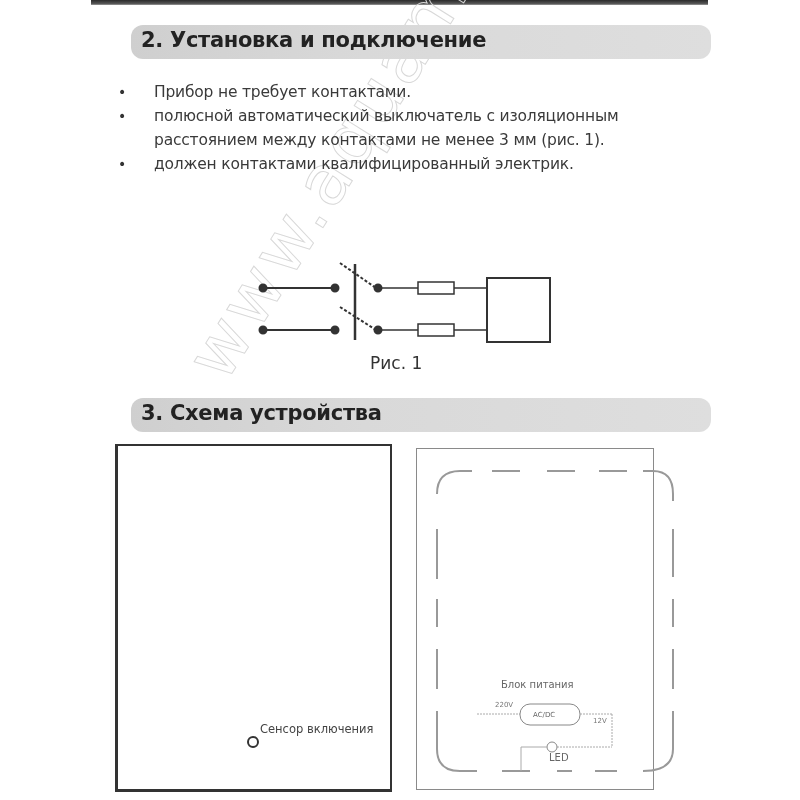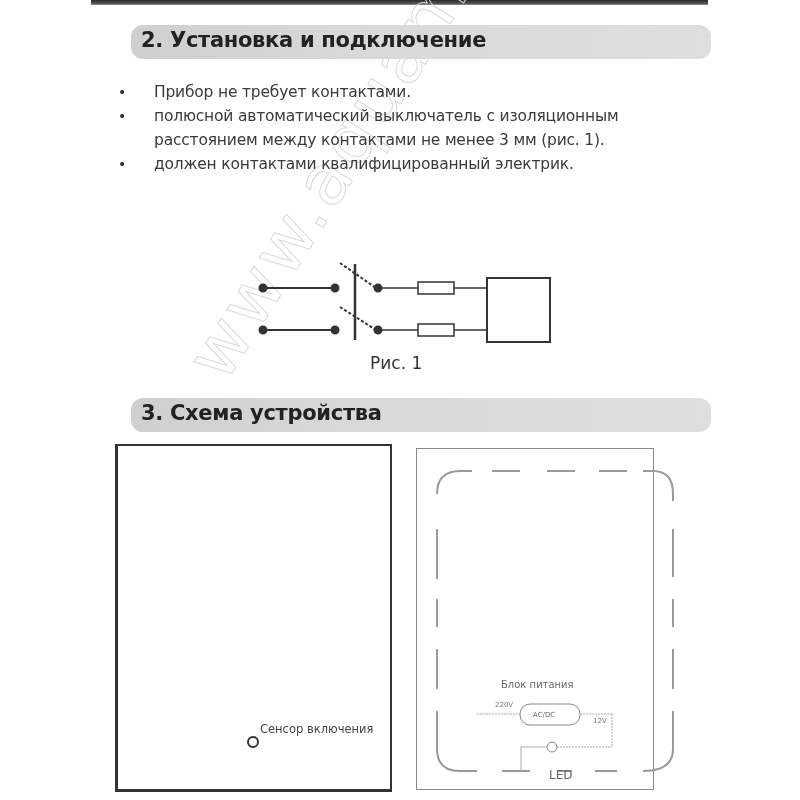--- a/index.html
+++ b/index.html
@@ -36,21 +36,21 @@
     #panel-left { left: 115px; top: 444px; width: 277px; height: 348px; border: 2px solid #333; border-left-width: 3px; border-bottom-width: 3px; }
     #panel-right { left: 416px; top: 448px; width: 238px; height: 342px; border: 1.5px solid #8a8a8a; }
 
     .sensor-dot { position: absolute; left: 129px; top: 290px; width: 8px; height: 8px; border: 2px solid #333; border-radius: 50%; }
     .sensor-label { position: absolute; left: 142px; top: 276px; font-size: 11.5px; color: #444; white-space: nowrap; }
 
     .psu-title { position: absolute; left: 84px; top: 230px; font-size: 10px; color: #666; white-space: nowrap; }
     .v220 { position: absolute; left: 78px; top: 252px; font-size: 7px; color: #777; }
     .v12 { position: absolute; left: 176px; top: 268px; font-size: 7px; color: #777; }
     .acdc-label { position: absolute; left: 116px; top: 262px; font-size: 7px; color: #666; }
-    .led-label { position: absolute; left: 132px; top: 319px; font-size: 12px; color: #666; }
+    .led-label { position: absolute; left: 132px; top: 303px; font-size: 10px; color: #666; }
 
     .watermark {
       position: absolute; left: 170px; top: 350px; font-size: 70px; color: transparent;
       -webkit-text-stroke: 1px #d8d8d8; transform: rotate(-58deg); transform-origin: left top;
       white-space: nowrap; letter-spacing: 4px; pointer-events: none;
     }
   </style>
 </head>
 <body>
 

